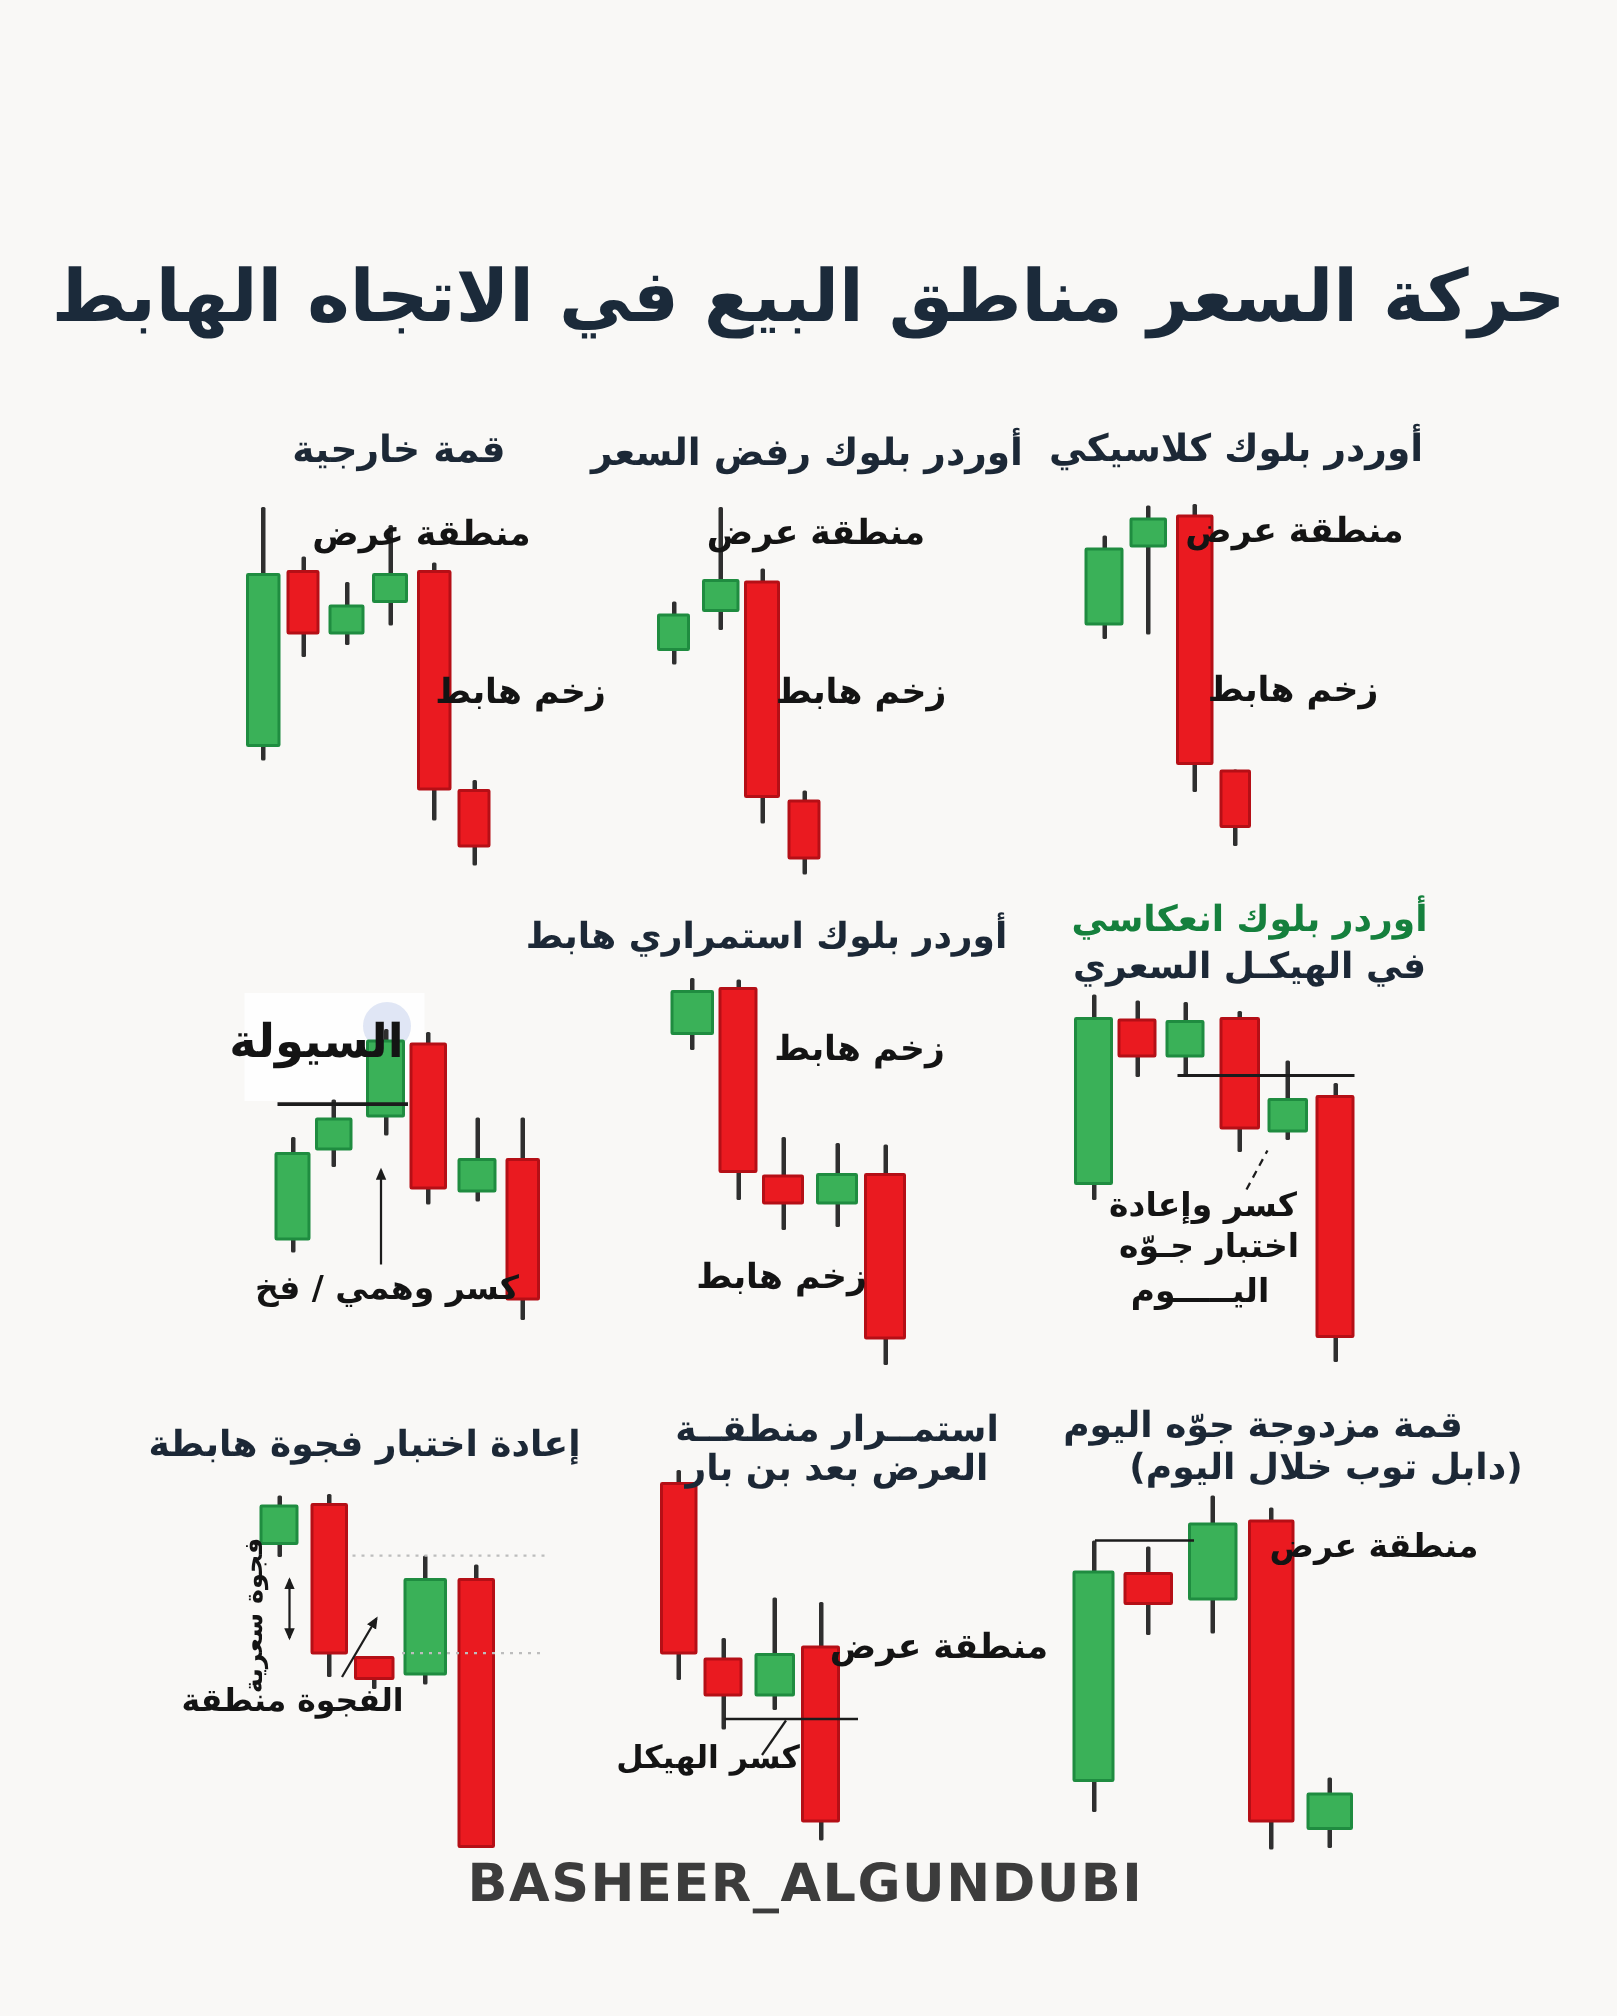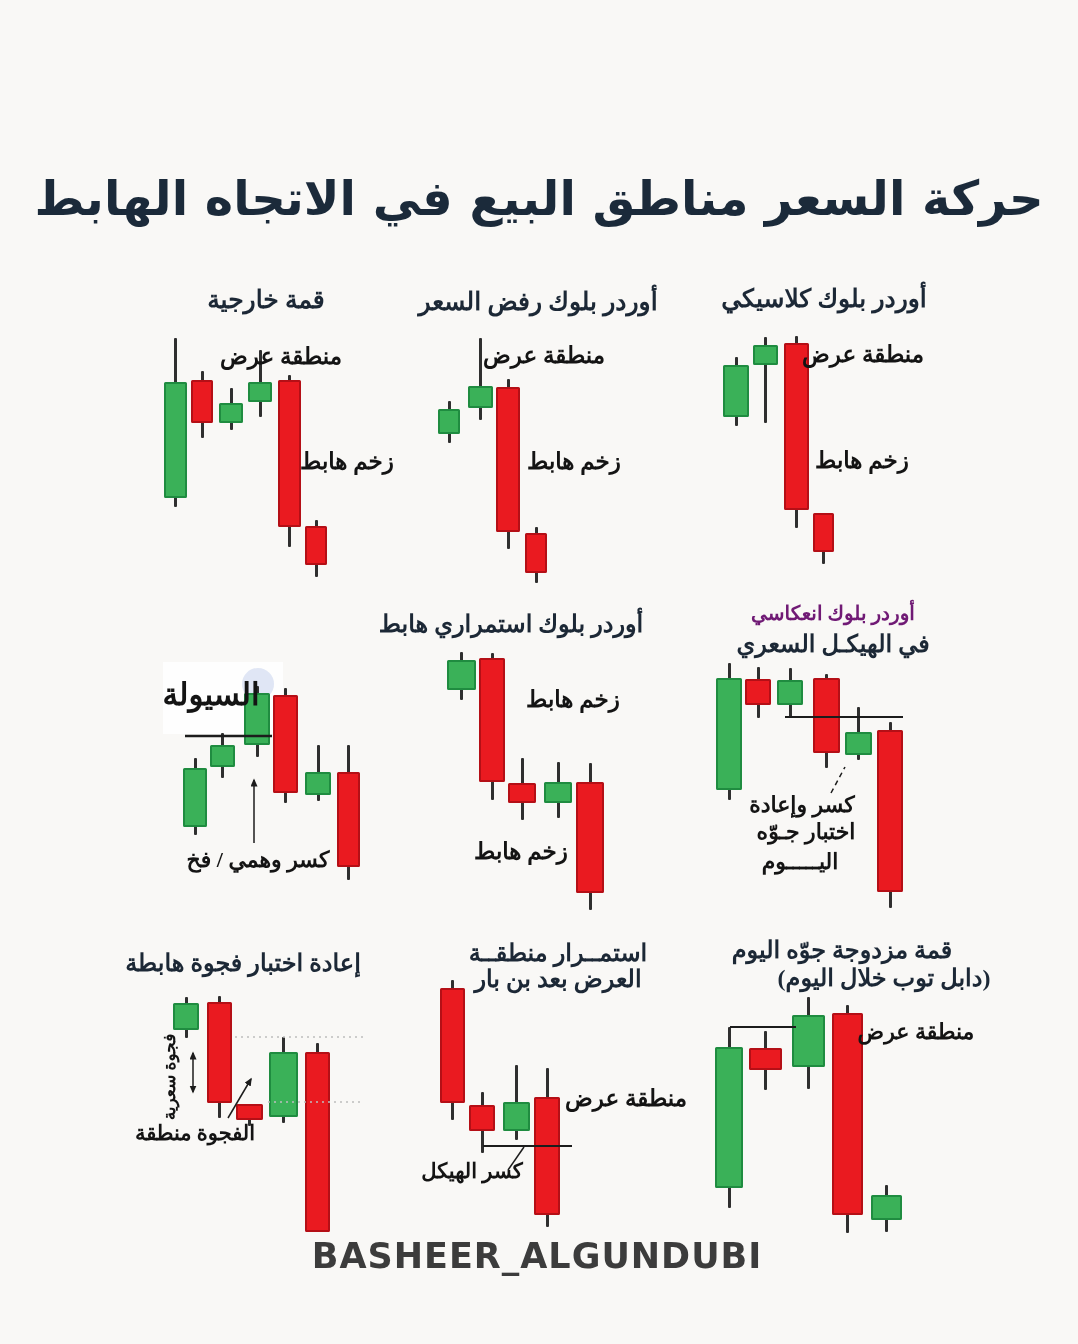--- a/index.html
+++ b/index.html
@@ -53,21 +53,21 @@
     position:absolute;
     left:0;top:0;
     pointer-events:none;
   }
 </style>
 </head>
 <body>
 
 <div id="canvas" style="background: rgb(249, 248, 246);">
   <div id="main-title" style="color: rgb(27, 42, 58);">حركة السعر مناطق البيع في الاتجاه الهابط</div>
-  <div id="panels-layer" class="abs" style="left:0;top:0;width:922px;height:1344px;font-family:Liberation Serif, serif;">
+  <div id="panels-layer" class="abs" style="left:0;top:0;width:922px;height:1344px;">
       <div class="candle-wick abs" style="left: 173.5px; top: 338px; height: 169px; background: rgb(47, 47, 47);"></div>
       <div class="candle-body abs" style="left: 163.5px; top: 382px; width: 23px; height: 116px; background: rgb(58, 177, 88); border: 2px solid rgb(31, 140, 64);"></div>
       <div class="candle-wick abs" style="left: 200.5px; top: 371px; height: 67px; background: rgb(47, 47, 47);"></div>
       <div class="candle-body abs" style="left: 191px; top: 380px; width: 22px; height: 43px; background: rgb(234, 26, 32); border: 2px solid rgb(181, 15, 22);"></div>
       <div class="candle-wick abs" style="left: 229.5px; top: 388px; height: 42px; background: rgb(47, 47, 47);"></div>
       <div class="candle-body abs" style="left: 219px; top: 403px; width: 24px; height: 20px; background: rgb(58, 177, 88); border: 2px solid rgb(31, 140, 64);"></div>
       <div class="candle-wick abs" style="left: 258.5px; top: 350px; height: 67px; background: rgb(47, 47, 47);"></div>
       <div class="candle-body abs" style="left: 248px; top: 382px; width: 24px; height: 20px; background: rgb(58, 177, 88); border: 2px solid rgb(31, 140, 64);"></div>
       <div class="candle-wick abs" style="left: 287.5px; top: 375px; height: 172px; background: rgb(47, 47, 47);"></div>
       <div class="candle-body abs" style="left: 277.5px; top: 380px; width: 23px; height: 147px; background: rgb(234, 26, 32); border: 2px solid rgb(181, 15, 22);"></div>
@@ -132,21 +132,21 @@
       <div class="candle-wick abs" style="left: 756.5px; top: 667px; height: 51px; background: rgb(47, 47, 47);"></div>
       <div class="candle-body abs" style="left: 745px; top: 679px; width: 26px; height: 26px; background: rgb(234, 26, 32); border: 2px solid rgb(181, 15, 22);"></div>
       <div class="candle-wick abs" style="left: 788.5px; top: 668px; height: 50px; background: rgb(47, 47, 47);"></div>
       <div class="candle-body abs" style="left: 777px; top: 680px; width: 26px; height: 25px; background: rgb(58, 177, 88); border: 2px solid rgb(31, 140, 64);"></div>
       <div class="candle-wick abs" style="left: 824.5px; top: 674px; height: 94px; background: rgb(47, 47, 47);"></div>
       <div class="candle-body abs" style="left: 812.5px; top: 678px; width: 27px; height: 75px; background: rgb(234, 26, 32); border: 2px solid rgb(181, 15, 22);"></div>
       <div class="candle-wick abs" style="left: 856.5px; top: 707px; height: 53px; background: rgb(47, 47, 47);"></div>
       <div class="candle-body abs" style="left: 844.5px; top: 732px; width: 27px; height: 23px; background: rgb(58, 177, 88); border: 2px solid rgb(31, 140, 64);"></div>
       <div class="candle-wick abs" style="left: 888.5px; top: 722px; height: 186px; background: rgb(47, 47, 47);"></div>
       <div class="candle-body abs" style="left: 877px; top: 730px; width: 26px; height: 162px; background: rgb(234, 26, 32); border: 2px solid rgb(181, 15, 22);"></div>
-      <div class="txt" style="left: 833px; top: 613px; font-size: 20px; color: #701a75;">أوردر بلوك انعكاسي</div>
+      <div class="txt" style="left: 833px; top: 613px; font-size: 24px; color: #15803d;">أوردر بلوك انعكاسي</div>
       <div class="txt" style="left: 833px; top: 644px; font-size: 24px; color: rgb(28, 40, 54);">في الهيكـل السعري</div>
       <div class="txt" style="left: 802px; top: 805px; font-size: 22px; color: rgb(20, 20, 20);">كسر وإعادة</div>
       <div class="txt" style="left: 806px; top: 832px; font-size: 22px; color: rgb(20, 20, 20);">اختبار جـوّه</div>
       <div class="txt" style="left: 800px; top: 862px; font-size: 22px; color: rgb(20, 20, 20);">اليـــــوم</div>
       <div class="candle-wick abs" style="left: 184.5px; top: 997px; height: 41px; background: rgb(47, 47, 47);"></div>
       <div class="candle-body abs" style="left: 173px; top: 1003px; width: 26px; height: 27px; background: rgb(58, 177, 88); border: 2px solid rgb(31, 140, 64);"></div>
       <div class="candle-wick abs" style="left: 217.5px; top: 996px; height: 122px; background: rgb(47, 47, 47);"></div>
       <div class="candle-body abs" style="left: 206.5px; top: 1002px; width: 25px; height: 101px; background: rgb(234, 26, 32); border: 2px solid rgb(181, 15, 22);"></div>
       <div class="candle-wick abs" style="left: 247.5px; top: 1104px; height: 22px; background: rgb(47, 47, 47);"></div>
       <div class="candle-body abs" style="left: 235.5px; top: 1104px; width: 27px; height: 16px; background: rgb(234, 26, 32); border: 2px solid rgb(181, 15, 22);"></div>

